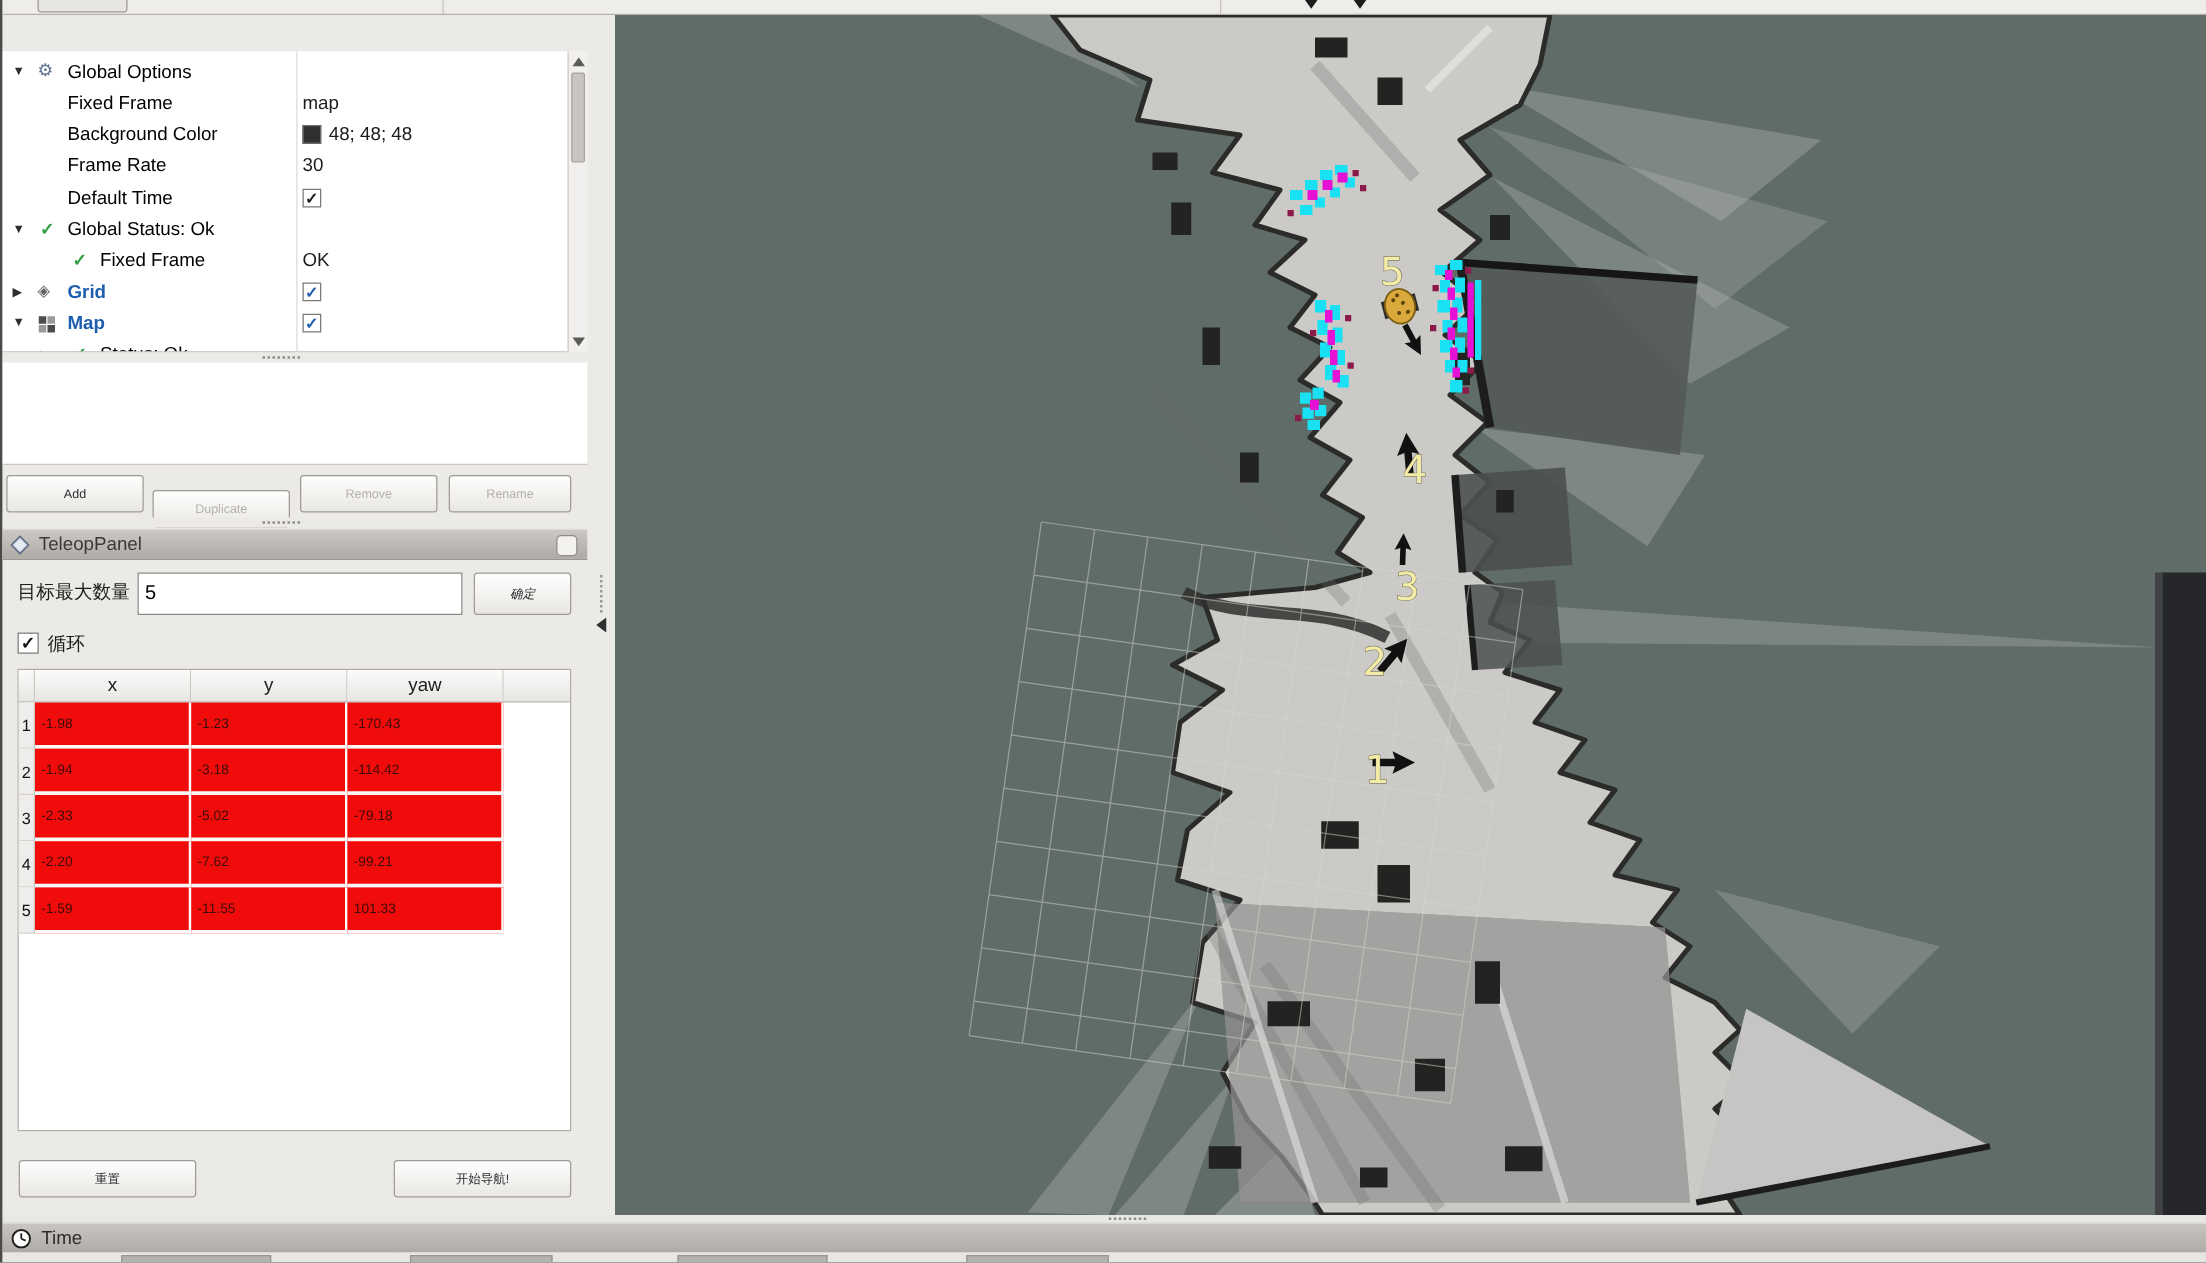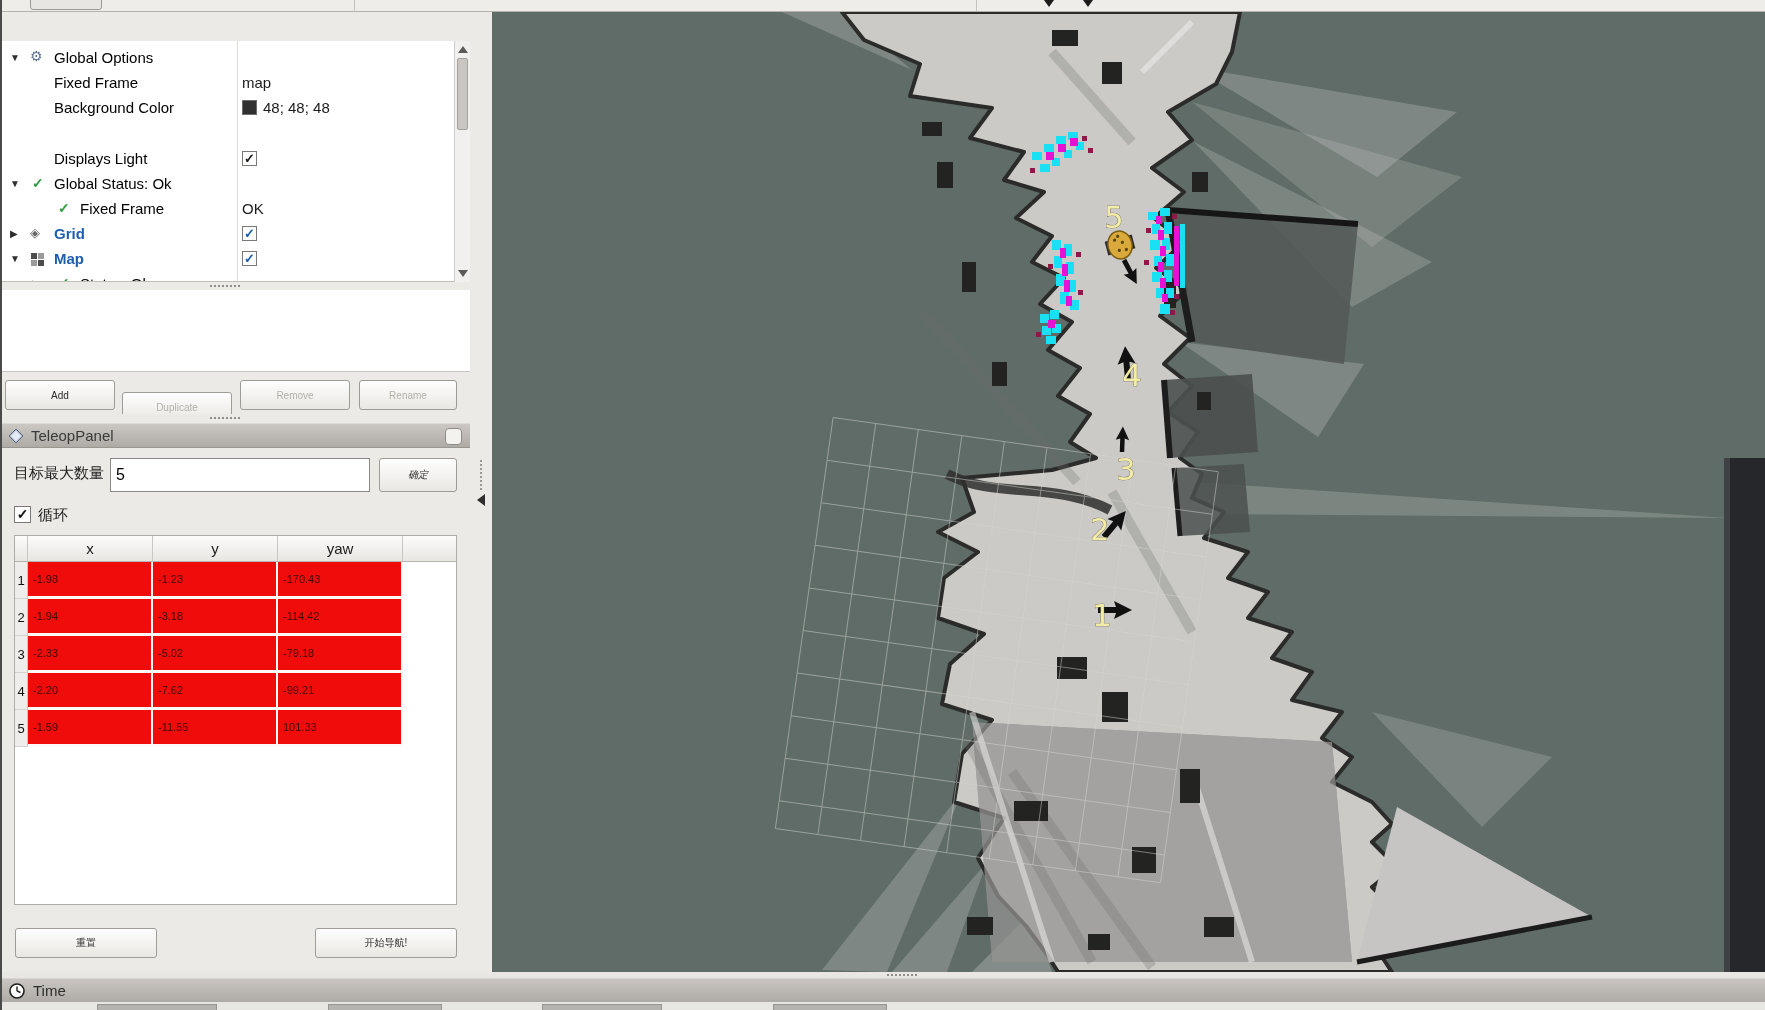--- a/index.html
+++ b/index.html
@@ -117,22 +117,26 @@
       </div>
       <div class="abs tree-row" style="top:30px;">
         <span class="t-label" style="left:52px;">Fixed Frame</span>
         <span class="t-value">map</span>
       </div>
       <div class="abs tree-row" style="top:55px;">
         <span class="t-label" style="left:52px;">Background Color</span>
         <span class="swatch" style="left:240px;"></span>
         <span class="t-value" style="left:261px;">48; 48; 48</span>
       </div>
+      <div class="abs tree-row" style="top:80px;">
+        <span class="t-label" style="left:52px;">Frame Rate</span>
+        <span class="t-value">30</span>
+      </div>
       <div class="abs tree-row" style="top:106px;">
-        <span class="t-label" style="left:52px;">Displays Light</span>
+        <span class="t-label" style="left:52px;">Default Time</span>
         <span class="qcheck dark" style="left:240px;">✓</span>
       </div>
       <div class="abs tree-row" style="top:131px;">
         <span class="caret" style="left:8px;">▼</span>
         <span class="check-green" style="left:30px;">✓</span>
         <span class="t-label" style="left:52px;">Global Status: Ok</span>
       </div>
       <div class="abs tree-row" style="top:156px;">
         <span class="check-green" style="left:56px;">✓</span>
         <span class="t-label" style="left:78px;">Fixed Frame</span>

